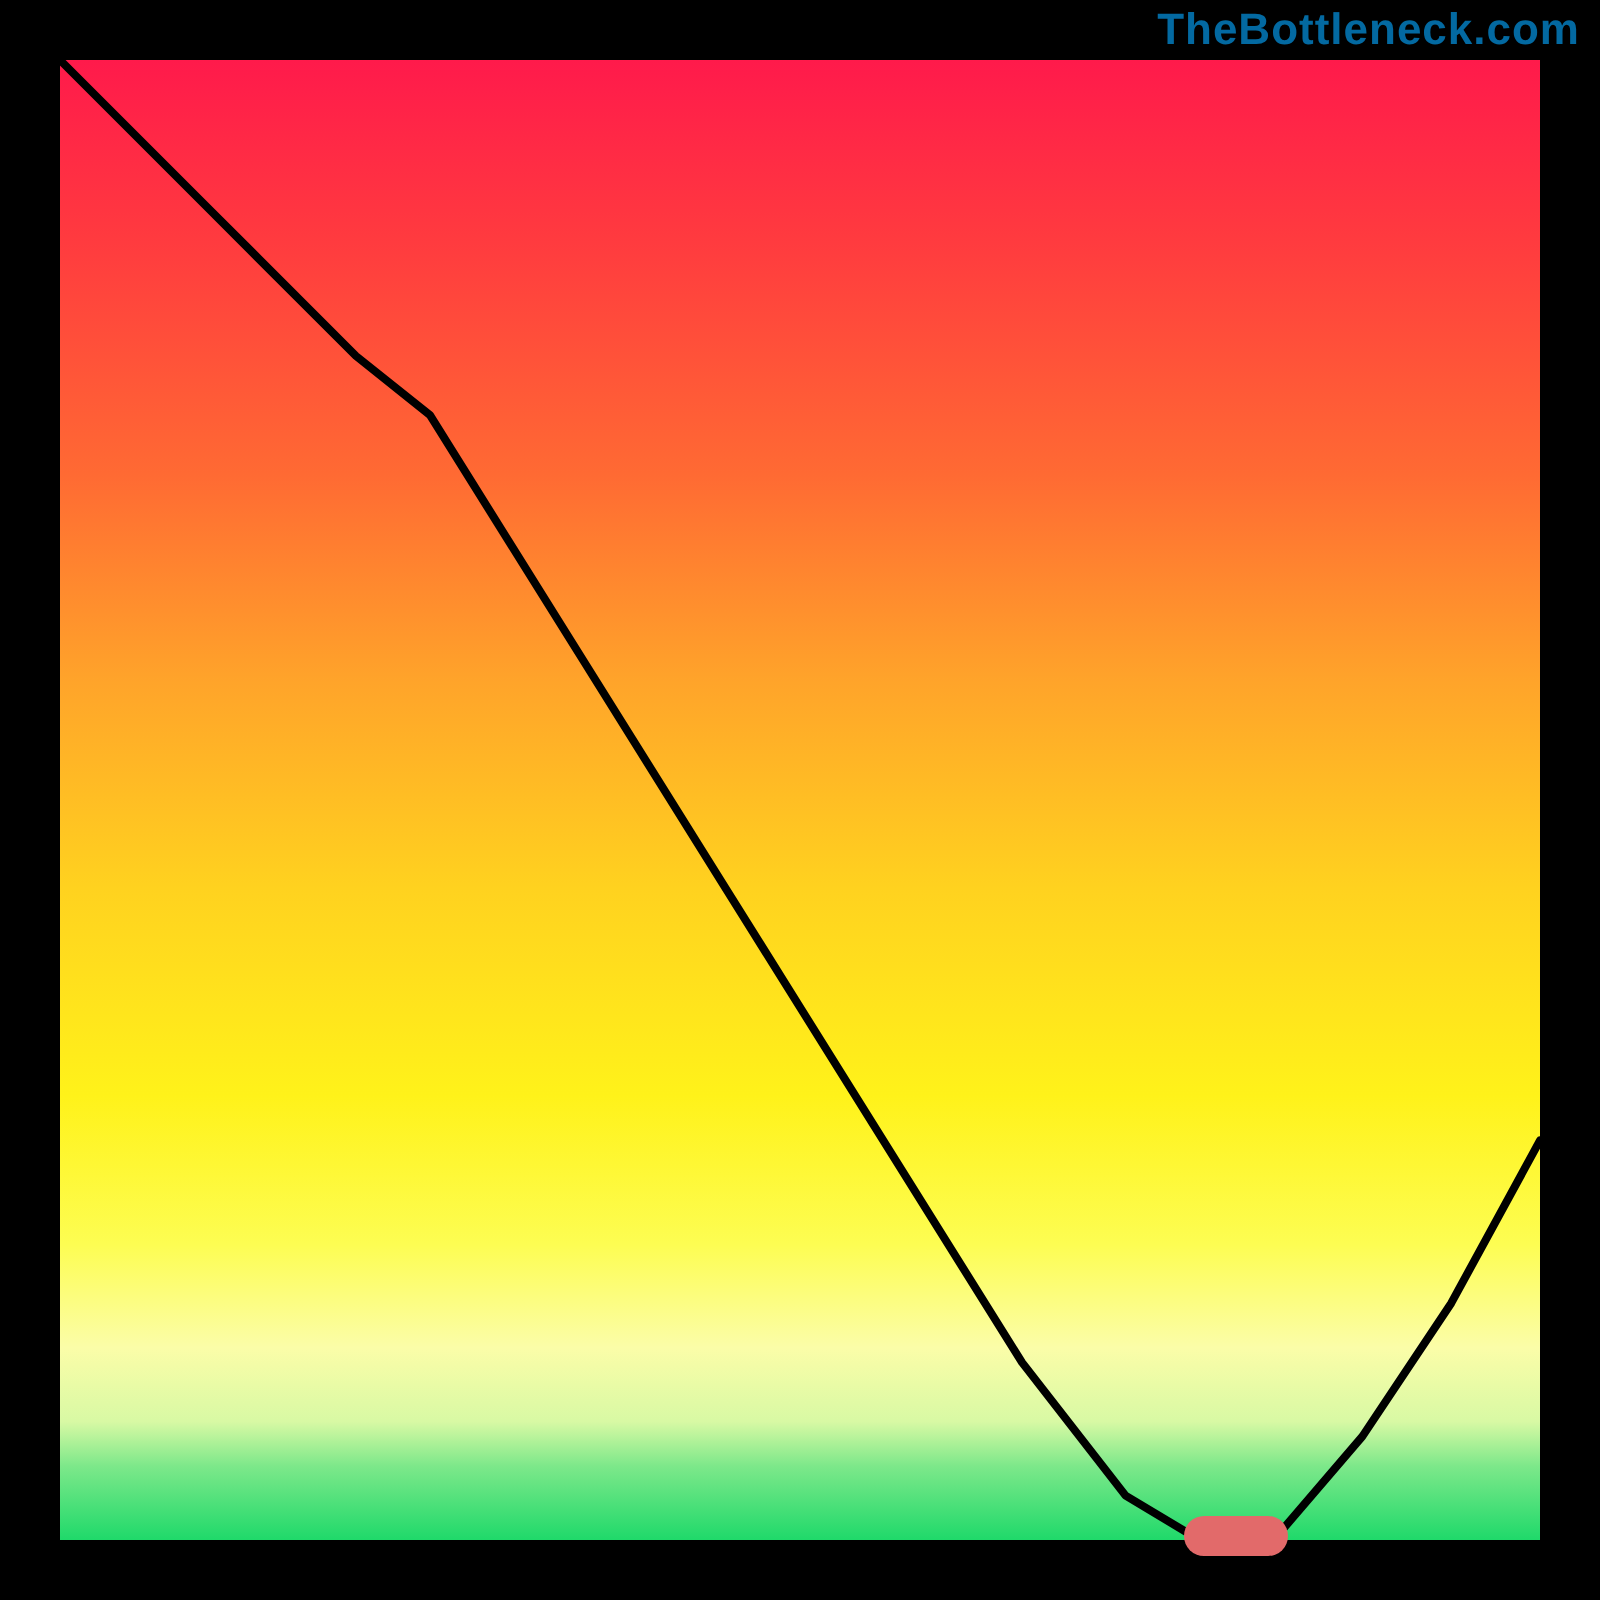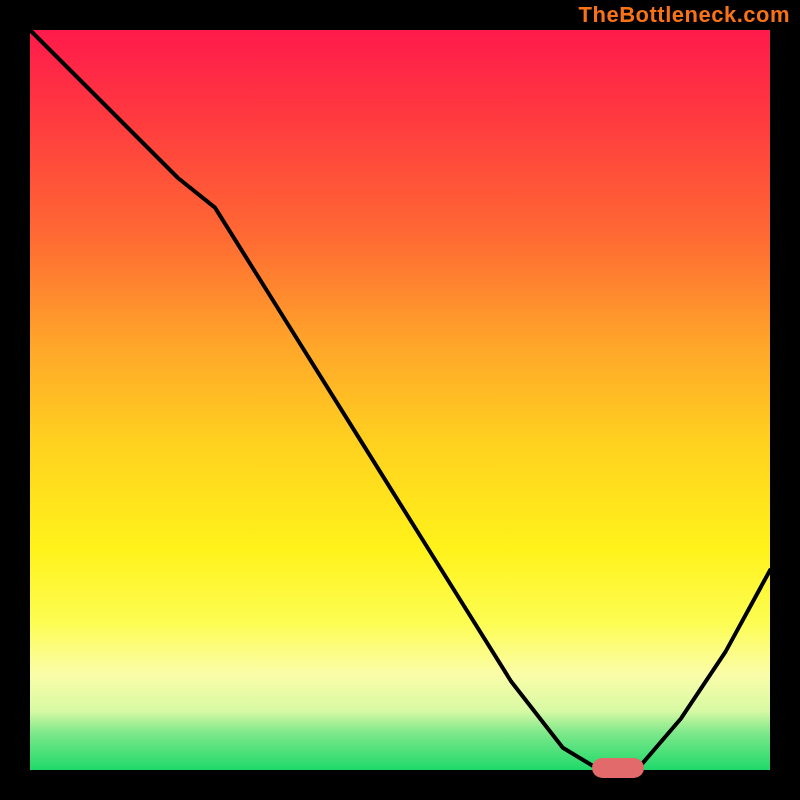--- a/index.html
+++ b/index.html
@@ -14,21 +14,21 @@
   .frame {
     position: relative;
     width: 800px;
     height: 800px;
     background: #000;
   }
   .watermark {
     position: absolute;
     top: 2px;
     right: 10px;
-    color: #f97316;
+    color: #0369a1;
     font-size: 22px;
     font-weight: bold;
     letter-spacing: 0.5px;
   }
   .plot-area {
     position: absolute;
     left: 30px;
     top: 30px;
     width: 740px;
     height: 740px;

